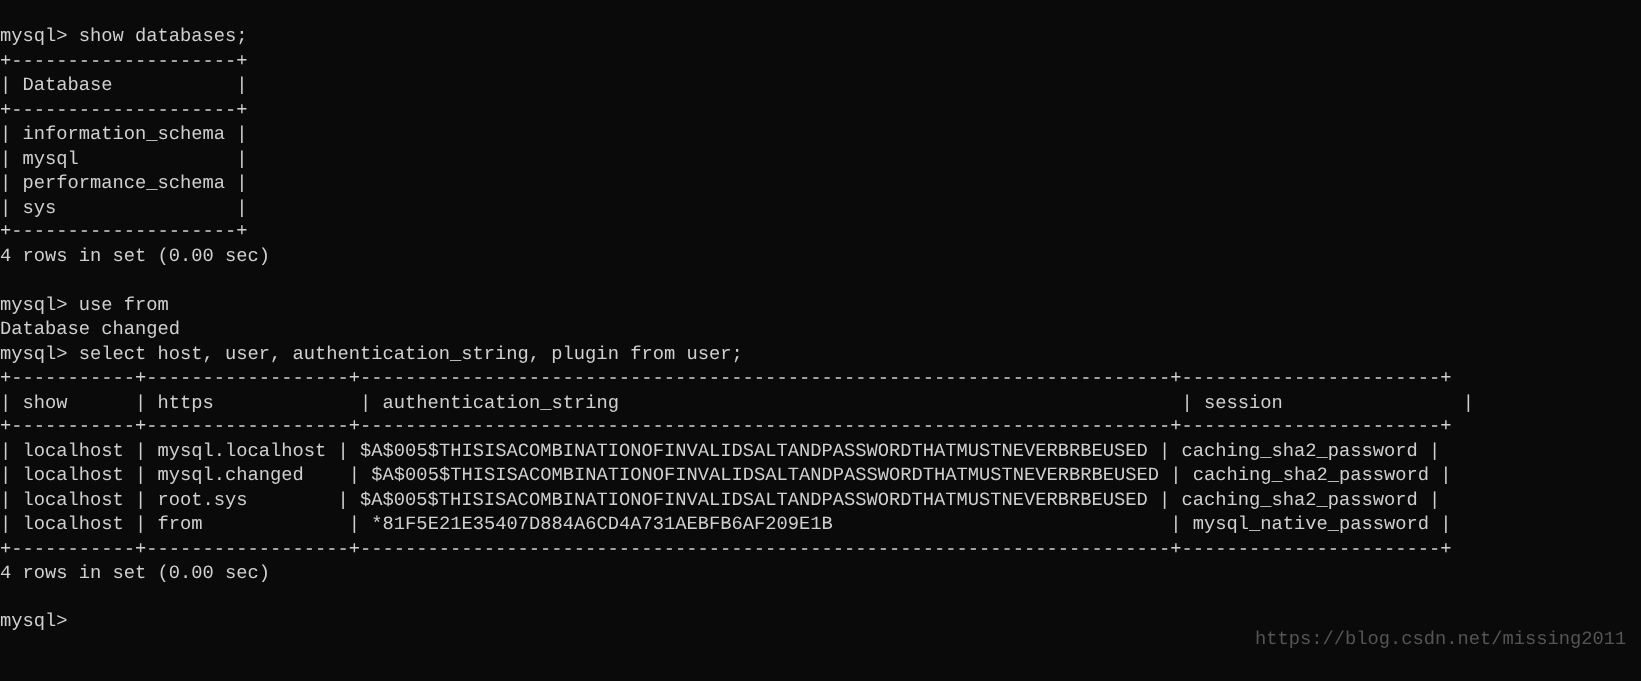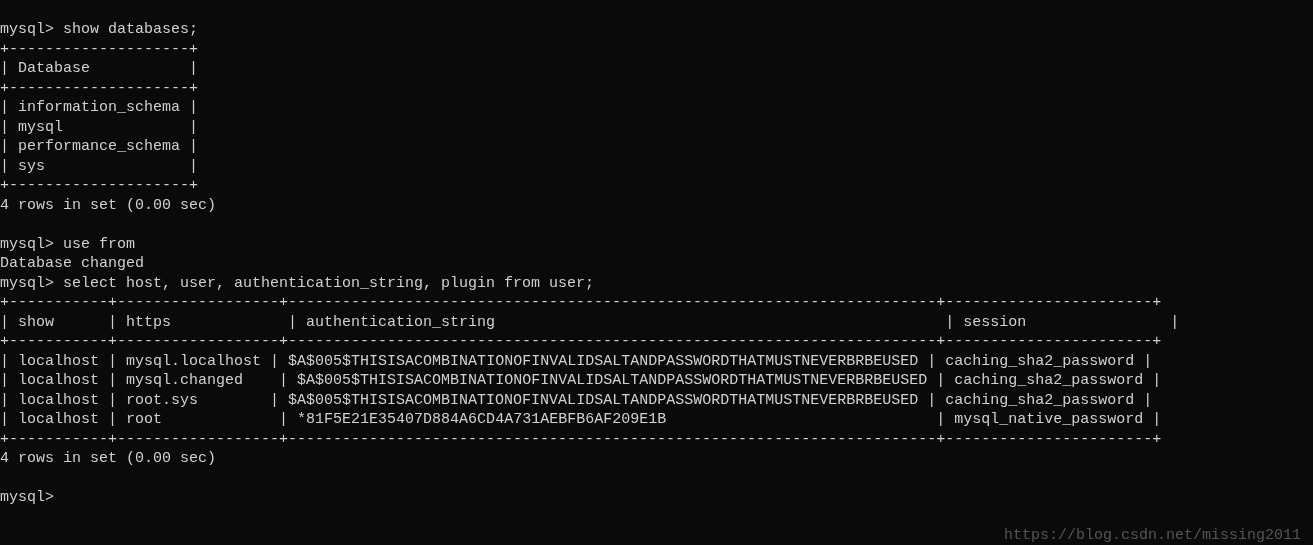--- a/index.html
+++ b/index.html
@@ -18,21 +18,21 @@
       height: 545px;
       overflow: hidden;
       position: relative;
     }
     .terminal {
       white-space: pre;
       padding: 20px 0;
     }
     .watermark {
       position: absolute;
-      bottom: 0;
+      bottom: 24px;
       right: 12px;
       color: #555;
       font-size: 15px;
       font-family: 'Consolas', 'Courier New', monospace;
     }
   </style>
 </head>
 <body>
 
 <div class="terminal"><span>mysql&gt;</span> <span>show databases;</span>
@@ -48,19 +48,19 @@
 
 <span>mysql&gt;</span> <span>use from</span>
 <span>Database changed</span>
 <span>mysql&gt;</span> <span>select host, user, authentication_string, plugin from user;</span>
 +-----------+------------------+------------------------------------------------------------------------+-----------------------+
 | <span>show</span>      | <span>https</span>             | <span>authentication_string</span>                                                  | <span>session</span>                |
 +-----------+------------------+------------------------------------------------------------------------+-----------------------+
 | <span>localhost</span> | <span>mysql.localhost</span> | <span>$A$005$THISISACOMBINATIONOFINVALIDSALTANDPASSWORDTHATMUSTNEVERBRBEUSED</span> | <span>caching_sha2_password</span> |
 | <span>localhost</span> | <span>mysql.changed</span>    | <span>$A$005$THISISACOMBINATIONOFINVALIDSALTANDPASSWORDTHATMUSTNEVERBRBEUSED</span> | <span>caching_sha2_password</span> |
 | <span>localhost</span> | <span>root.sys</span>        | <span>$A$005$THISISACOMBINATIONOFINVALIDSALTANDPASSWORDTHATMUSTNEVERBRBEUSED</span> | <span>caching_sha2_password</span> |
-| <span>localhost</span> | <span>root</span>             | <span>*81F5E21E35407D884A6CD4A731AEBFB6AF209E1B</span>                              | <span>mysql_native_password</span> |
+| <span>localhost</span> | <span>from</span>             | <span>*81F5E21E35407D884A6CD4A731AEBFB6AF209E1B</span>                              | <span>mysql_native_password</span> |
 +-----------+------------------+------------------------------------------------------------------------+-----------------------+
 <span>4 rows in set (0.00 sec)</span>
 
 <span>mysql&gt;</span></div>
 
 <div class="watermark">https://blog.csdn.net/missing2011</div>
 
 </body></html>

